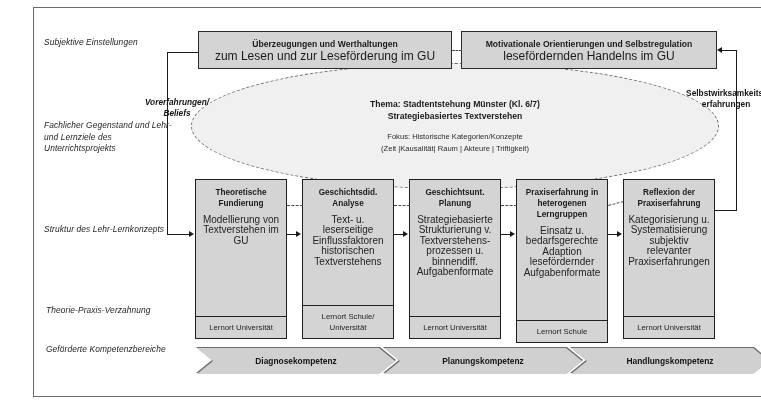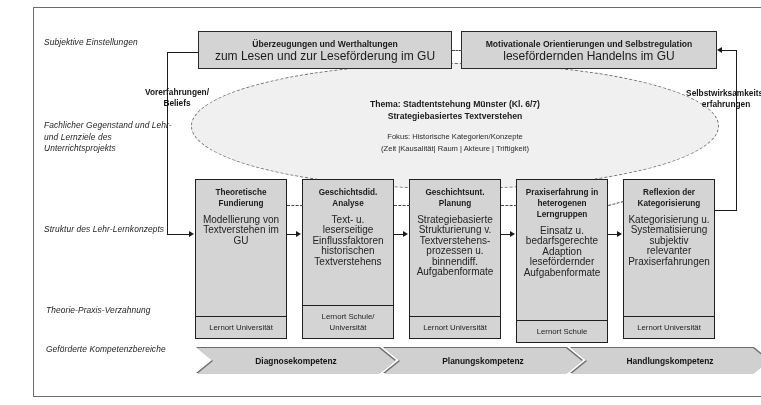--- a/index.html
+++ b/index.html
@@ -108,21 +108,21 @@
     <div class="l2">lesefördernden Handelns im GU</div>
   </div>
 
   <div class="dline" style="left:424px;top:50px;width:10px;"></div>
 
   <div class="hline" style="left:139px;top:52px;width:32px;"></div>
   <div class="vline" style="left:139px;top:52px;height:183px;"></div>
   <div class="hline" style="left:139px;top:234px;width:24px;"></div>
   <div class="arrowR" style="left:161px;top:231px;"></div>
 
-  <div class="cap" style="left:98px;top:87px;width:102px;">
+  <div class="cap" style="left:98px;top:97px;width:102px;font-style:italic;">
     <div>Vorerfahrungen/</div>
     <div>Beliefs</div>
   </div>
 
   <div class="arrowL" style="left:689px;top:47px;"></div>
   <div class="hline" style="left:694px;top:50px;width:15px;"></div>
   <div class="vline" style="left:708px;top:50px;height:161px;"></div>
   <div class="hline" style="left:648px;top:210px;width:61px;"></div>
 
   <div class="cap" style="left:642px;top:88px;width:112px;">
@@ -148,21 +148,21 @@
     <div class="foot">Lernort Universität</div>
   </div>
 
   <div class="col" style="left:488px;top:179px;width:92px;height:164px;">
     <div class="head">Praxiserfahrung in heterogenen Lerngruppen</div>
     <div class="body">Einsatz u. bedarfsgerechte Adaption lesefördernder Aufgabenformate</div>
     <div class="foot">Lernort Schule</div>
   </div>
 
   <div class="col" style="left:595px;top:179px;width:92px;height:160px;">
-    <div class="head">Reflexion der Kategorisierung</div>
+    <div class="head">Reflexion der Praxiserfahrung</div>
     <div class="body">Kategorisierung u. Systematisierung subjektiv relevanter Praxiserfahrungen</div>
     <div class="foot">Lernort Universität</div>
   </div>
 
   <div class="hline" style="left:259px;top:234px;width:10px;"></div>
   <div class="arrowR" style="left:268px;top:231px;"></div>
 
   <div class="hline" style="left:366px;top:234px;width:10px;"></div>
   <div class="arrowR" style="left:375px;top:231px;"></div>
 

